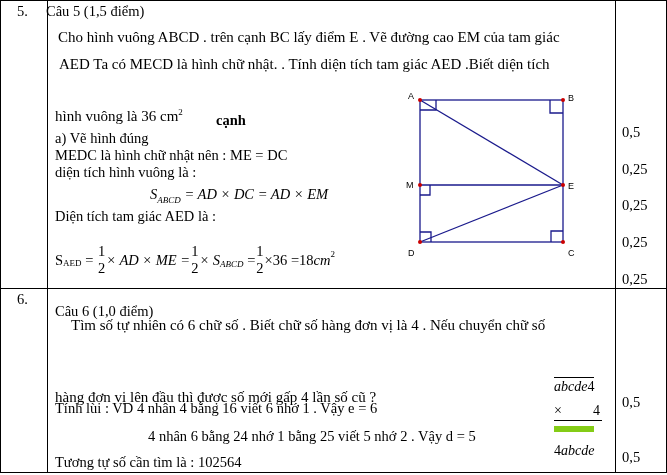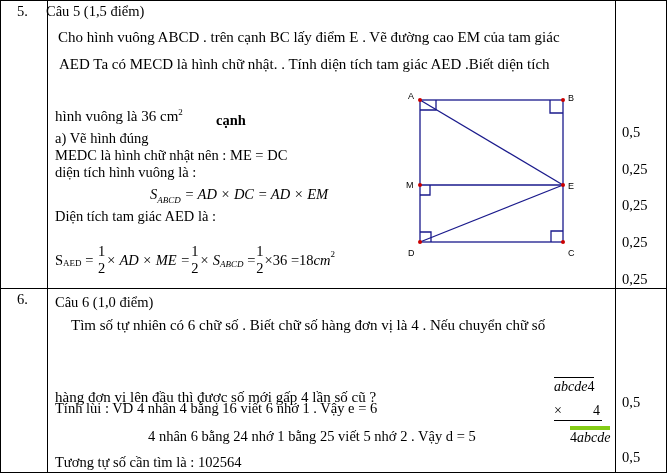--- a/index.html
+++ b/index.html
@@ -78,33 +78,33 @@
 
   <div class="score" style="top:112px;">0,5</div>
   <div class="score" style="top:149px;">0,25</div>
   <div class="score" style="top:185px;">0,25</div>
   <div class="score" style="top:222px;">0,25</div>
   <div class="score" style="top:259px;">0,25</div>
 </div>
 
 <div>
   <div class="t" style="left:17px;top:291px;">6.</div>
-  <div class="t" style="left:55px;top:294px;text-align:right;">Câu 6 (1,0  điểm)</div>
+  <div class="t" style="left:55px;top:303px;text-align:right;">Câu 6 (1,0  điểm)</div>
   <div class="t" style="left:71px;top:317px;font-size:15px;">Tìm  số tự nhiên có 6 chữ số . Biết chữ số hàng đơn vị là 4 . Nếu chuyển chữ số</div>
   <div class="t" style="left:55px;top:344px;font-size:15px;margin-top:45px;">hàng đơn vị lên đầu thì được số mới gấp 4 lần số cũ ?</div>
 
   <div class="t" style="left:55px;top:400px;">Tính lùi : VD  4 nhân 4 bằng 16 viết 6 nhớ 1 . Vậy e = 6</div>
   <div class="t" style="left:148px;top:428px;">4 nhân 6 bằng 24 nhớ 1 bằng 25 viết 5 nhớ 2 . Vậy d = 5</div>
   <div class="t" style="left:55px;top:454px;">Tương tự số cần tìm là : 102564</div>
 
   <div style="position:absolute;left:554px;top:377px;width:48px;font-size:14px;">
     <div style="position:absolute;left:0;top:0;white-space:nowrap;border-top:1px solid #000;padding-top:1px;"><span class="it">abcde</span><span>4</span></div>
     <div style="position:absolute;left:0;top:26px;width:48px;">
       <span style="position:absolute;left:0;">×</span>
       <span style="position:absolute;right:2px;">4</span>
     </div>
     <div class="hl" style="left:0;top:43px;width:48px;"></div>
-    <div style="position:absolute;left:16px;top:49px;white-space:nowrap;border-top:4px solid #84cc16;padding-top:0;"><span>4</span><span class="it">abcde</span></div>
+    <div style="position:absolute;left:0;top:49px;white-space:nowrap;border-top:6px solid #84cc16;padding-top:11px;"><span>4</span><span class="it">abcde</span></div>
   </div>
 
   <div class="score" style="top:382px;">0,5</div>
   <div class="score" style="top:437px;">0,5</div>
 </div>
 
 </body></html>

